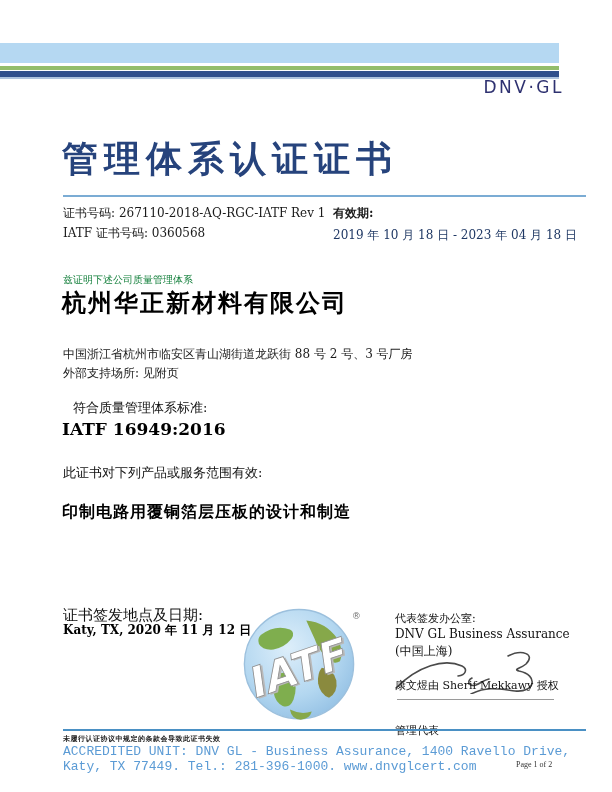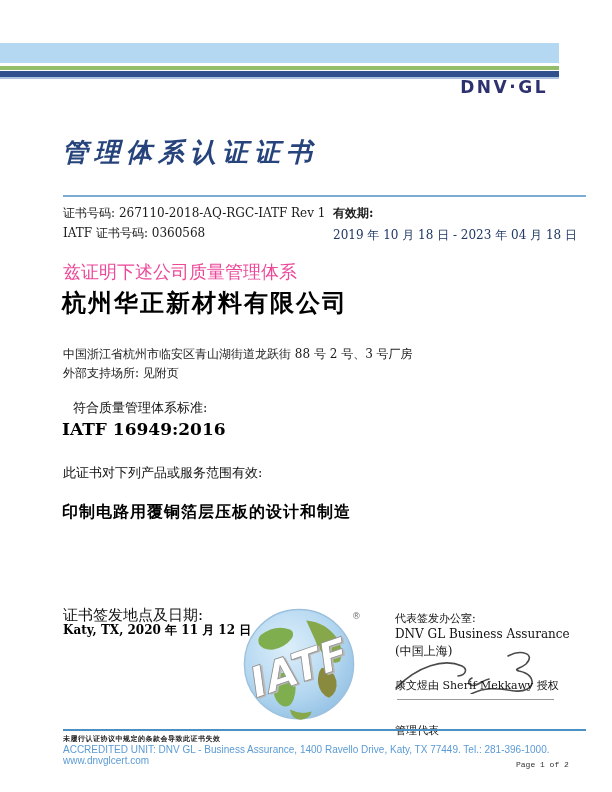--- a/index.html
+++ b/index.html
@@ -14,41 +14,40 @@
   }
   .abs { position: absolute; }
 
   
   .stripe-lightblue { left: 0; top: 43px;  width: 559px; height: 20px; background: #b5d8f2; }
   .stripe-green     { left: 0; top: 66px;  width: 559px; height: 4px;  background: #93bd6a; }
   .stripe-navy      { left: 0; top: 71px;  width: 559px; height: 6px;  background: #31508d; }
   .stripe-edge      { left: 0; top: 77px;  width: 559px; height: 2px;  background: #aec3de; }
 
   .dnv-logo {
-    top: 77px; right: 64px;
+    top: 77px; right: 48px;
     font-family: "DejaVu Sans", "Liberation Sans", sans-serif;
-    font-size: 17px; font-weight: bold; letter-spacing: 2.5px;
+    font-size: 17px; font-weight: normal; letter-spacing: 2.5px;
     color: #2e3170;
   }
 
   .title {
     left: 62px; top: 135px;
-    font-size: 26px; font-weight: bold; letter-spacing: 6px;
+    font-size: 36px; font-weight: bold; letter-spacing: 6px;
     color: #26437c;
-    font-style: italic;
   }
   .rule-title  { left: 63px; top: 195px; width: 523px; height: 2px; background: #7bacd4; }
 
   .small-cn { font-size: 12px; color: #1a1a1a; }
   .cert-row1 { left: 63px; top: 205px; }
   .cert-row2 { left: 63px; top: 225px; }
   .validity-label { left: 333px; top: 205px; font-weight: bold; }
   .validity-range { left: 333px; top: 227px; font-size: 12px; color: #1f3864; }
 
-  .statement { left: 63px; top: 260px; font-size: 18px; color: #ec4899; }
+  .statement { left: 63px; top: 273px; font-size: 10px; color: #15803d; }
 
   .company-name {
     left: 62px; top: 287px;
     font-size: 24px; font-weight: bold; letter-spacing: 2px;
     color: #000;
   }
   .addr1 { left: 63px; top: 346px; }
   .addr2 { left: 63px; top: 365px; }
 
   .std-label   { left: 73px; top: 399px; font-size: 13px; color: #111; }
@@ -70,26 +69,26 @@
   .sig-rule        { left: 397px; top: 699px; width: 157px; height: 1px; background: #9a9a9a; }
   .sig-role        { left: 395px; top: 723px; font-size: 11px; color: #111; }
 
   .rule-footer { left: 63px; top: 729px; width: 523px; height: 2px; background: #4a90c4; }
   .disclaimer {
     left: 63px; top: 734px;
     font-size: 7px; font-weight: bold; color: #222; letter-spacing: 0.5px;
   }
   .accredited {
     left: 63px; top: 744px;
-    font-family: Liberation Sans, sans-serif;
-    font-size: 10px; color: #5b9bd5;
+    font-family: Liberation Mono, monospace;
+    font-size: 13px; color: #5b9bd5;
   }
   .page-number {
     left: 516px; top: 760px;
-    font-family: Liberation Mono, monospace;
+    font-family: Liberation Serif, serif;
     font-size: 8px; color: #333;
   }
 </style>
 </head>
 <body>
 
 <div class="page">
 
   <div class="abs stripe-lightblue"></div>
   <div class="abs stripe-green"></div>

